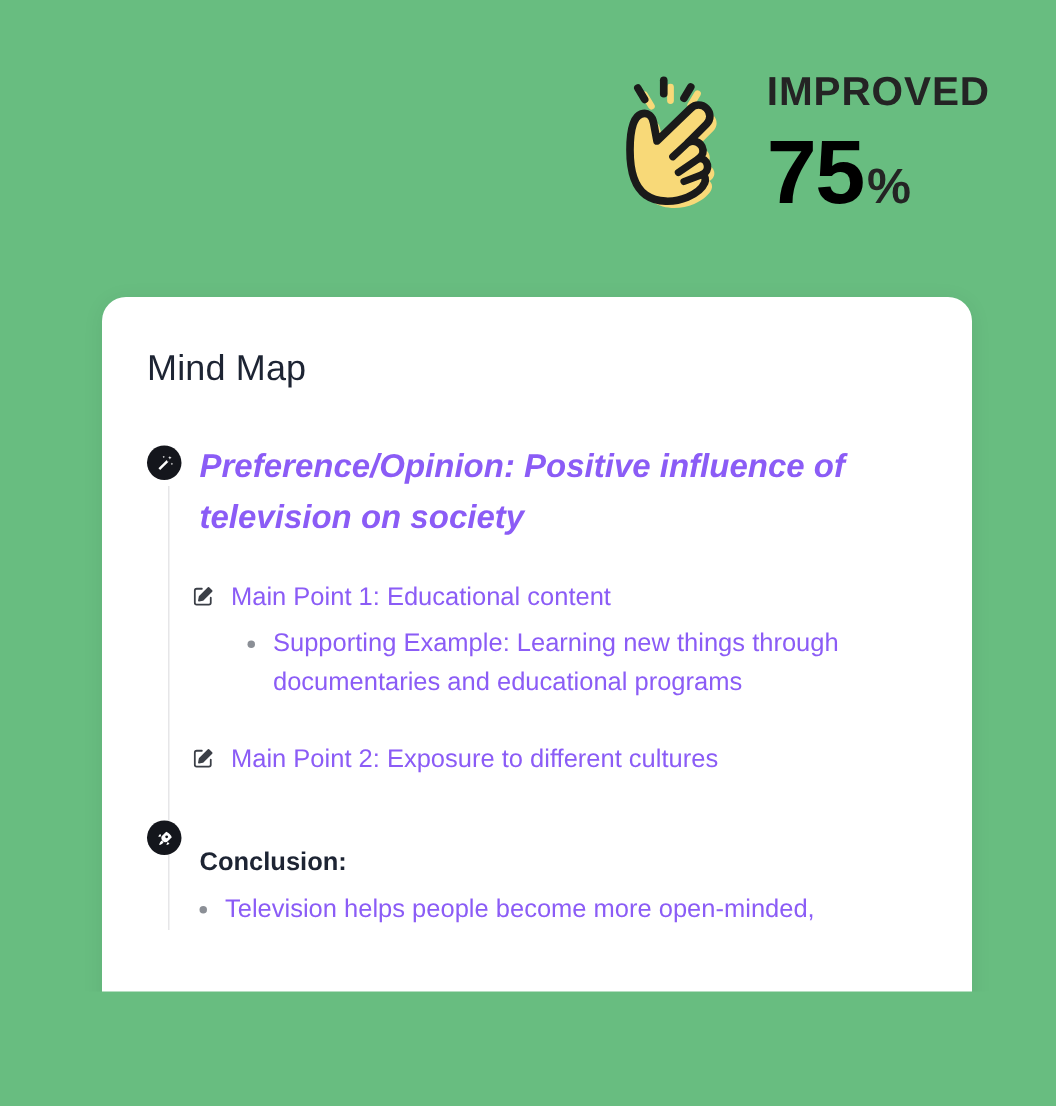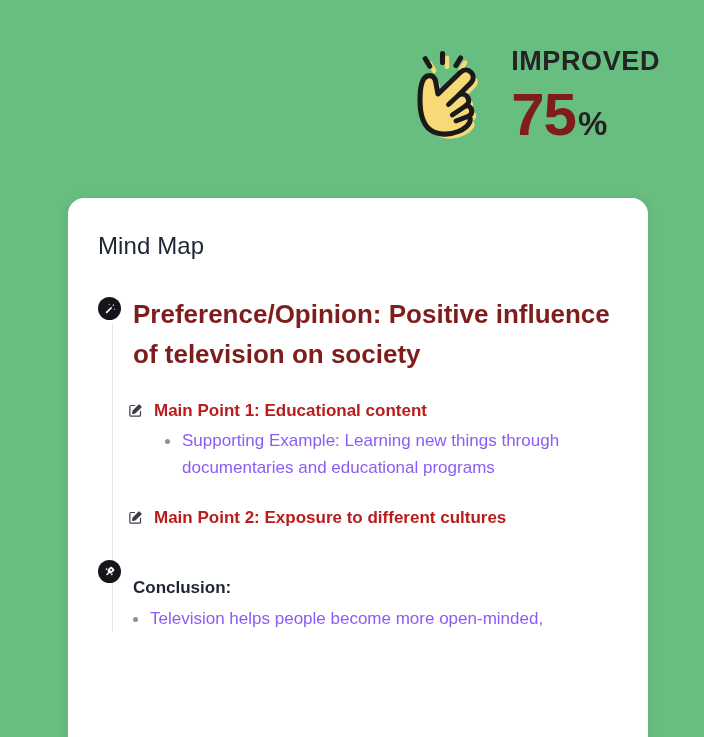--- a/index.html
+++ b/index.html
@@ -11,21 +11,21 @@
     height: 737px;
     overflow: hidden;
     background: #68bd80;
     font-family: "Liberation Sans", sans-serif;
     -webkit-font-smoothing: antialiased;
   }
 
   .screen {
     position: relative;
     width: 704px;
-    height: 737px;
+    height: 661px;
     background: #68bd80;
     overflow: hidden;
   }
 
   
   .hero {
     position: absolute;
     top: 48px;
     right: 44px;
     display: flex;
@@ -56,21 +56,21 @@
   }
 
   .pct-row {
     display: flex;
     align-items: baseline;
   }
 
   .pct-value {
     font-size: 60px;
     font-weight: bold;
-    color: #7f1d1d;
+    color: #000000;
     letter-spacing: -1px;
   }
 
   .pct-sign {
     font-size: 33px;
     font-weight: bold;
     color: #242424;
     margin-left: 2px;
   }
 
@@ -137,25 +137,26 @@
     z-index: 2;
   }
 
   .badge svg {
     width: 14px;
     height: 14px;
     display: block;
   }
 
   .node-root-text {
-    font-size: 26px;
-    font-weight: bold;
-    color: #7f1d1d;
+    font-size: 22px;
+    font-weight: bold;
+    color: #8b5cf6;
     line-height: 1.55;
     max-width: 490px;
+    font-style: italic;
   }
 
   .branches {
     padding-left: 30px;
   }
 
   .branch {
     margin-bottom: 25px;
   }
 
@@ -174,22 +175,22 @@
     width: 15px;
     height: 15px;
     margin-top: 4px;
     color: #3b3f47;
   }
 
   .edit-icon svg { display: block; width: 15px; height: 15px; }
 
   .branch-title {
     font-size: 17px;
-    font-weight: bold;
-    color: #b91c1c;
+    font-weight: normal;
+    color: #8b5cf6;
     line-height: 1.4;
   }
 
   .sub-list {
     list-style: none;
     margin: 6px 0 0 0;
     padding: 0 0 0 37px;
   }
 
   .sub-item {

